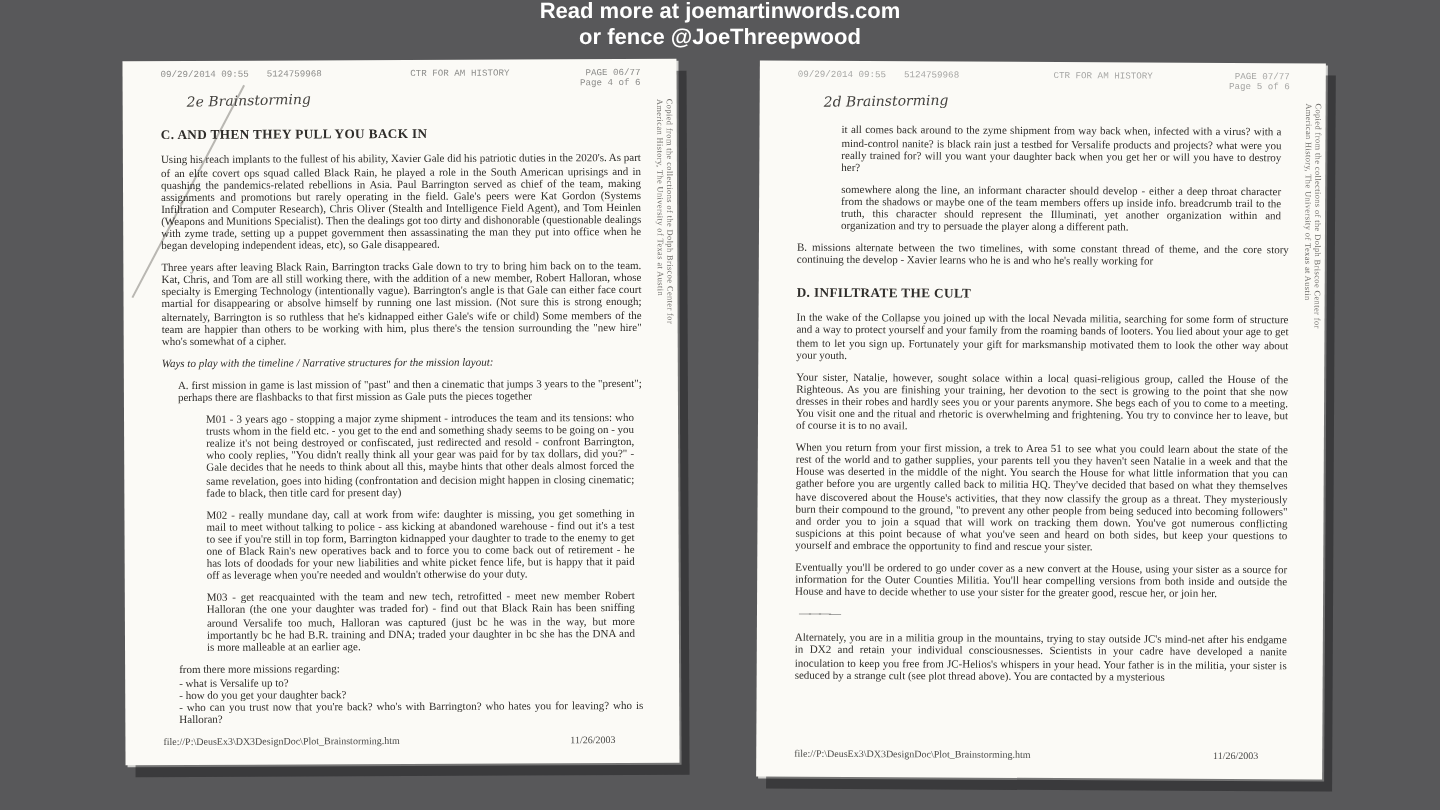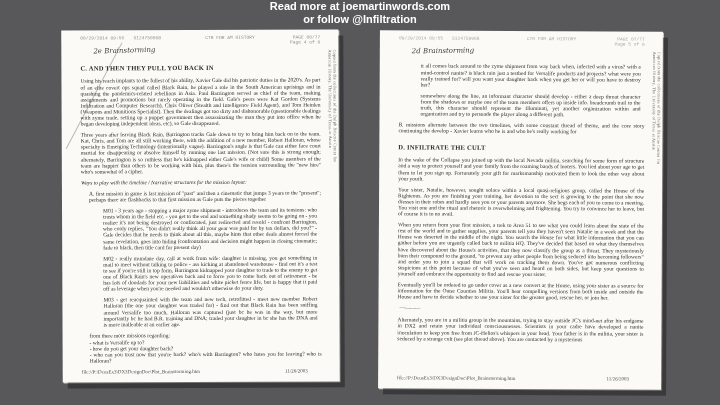--- a/index.html
+++ b/index.html
@@ -35,21 +35,21 @@
          font-size:4.2px;line-height:4.8px;color:#6d6b67;letter-spacing:.2px;}
   .stamp span{display:block;}
 </style>
 </head>
 <body>
 
 <div class="stage">
 
   <div class="banner">
     <div>Read more at joemartinwords.com</div>
-    <div>or follow @Infiltration</div>
+    <div>or fence @JoeThreepwood</div>
   </div>
 
   <div class="page page-left">
     <div class="slash"></div>
     <div class="inner">
 
       <div class="faxrow">
         <span class="fx">09/29/2014  09:55</span>
         <span class="fx">5124759968</span>
         <span class="fax-center">CTR FOR AM HISTORY</span>

